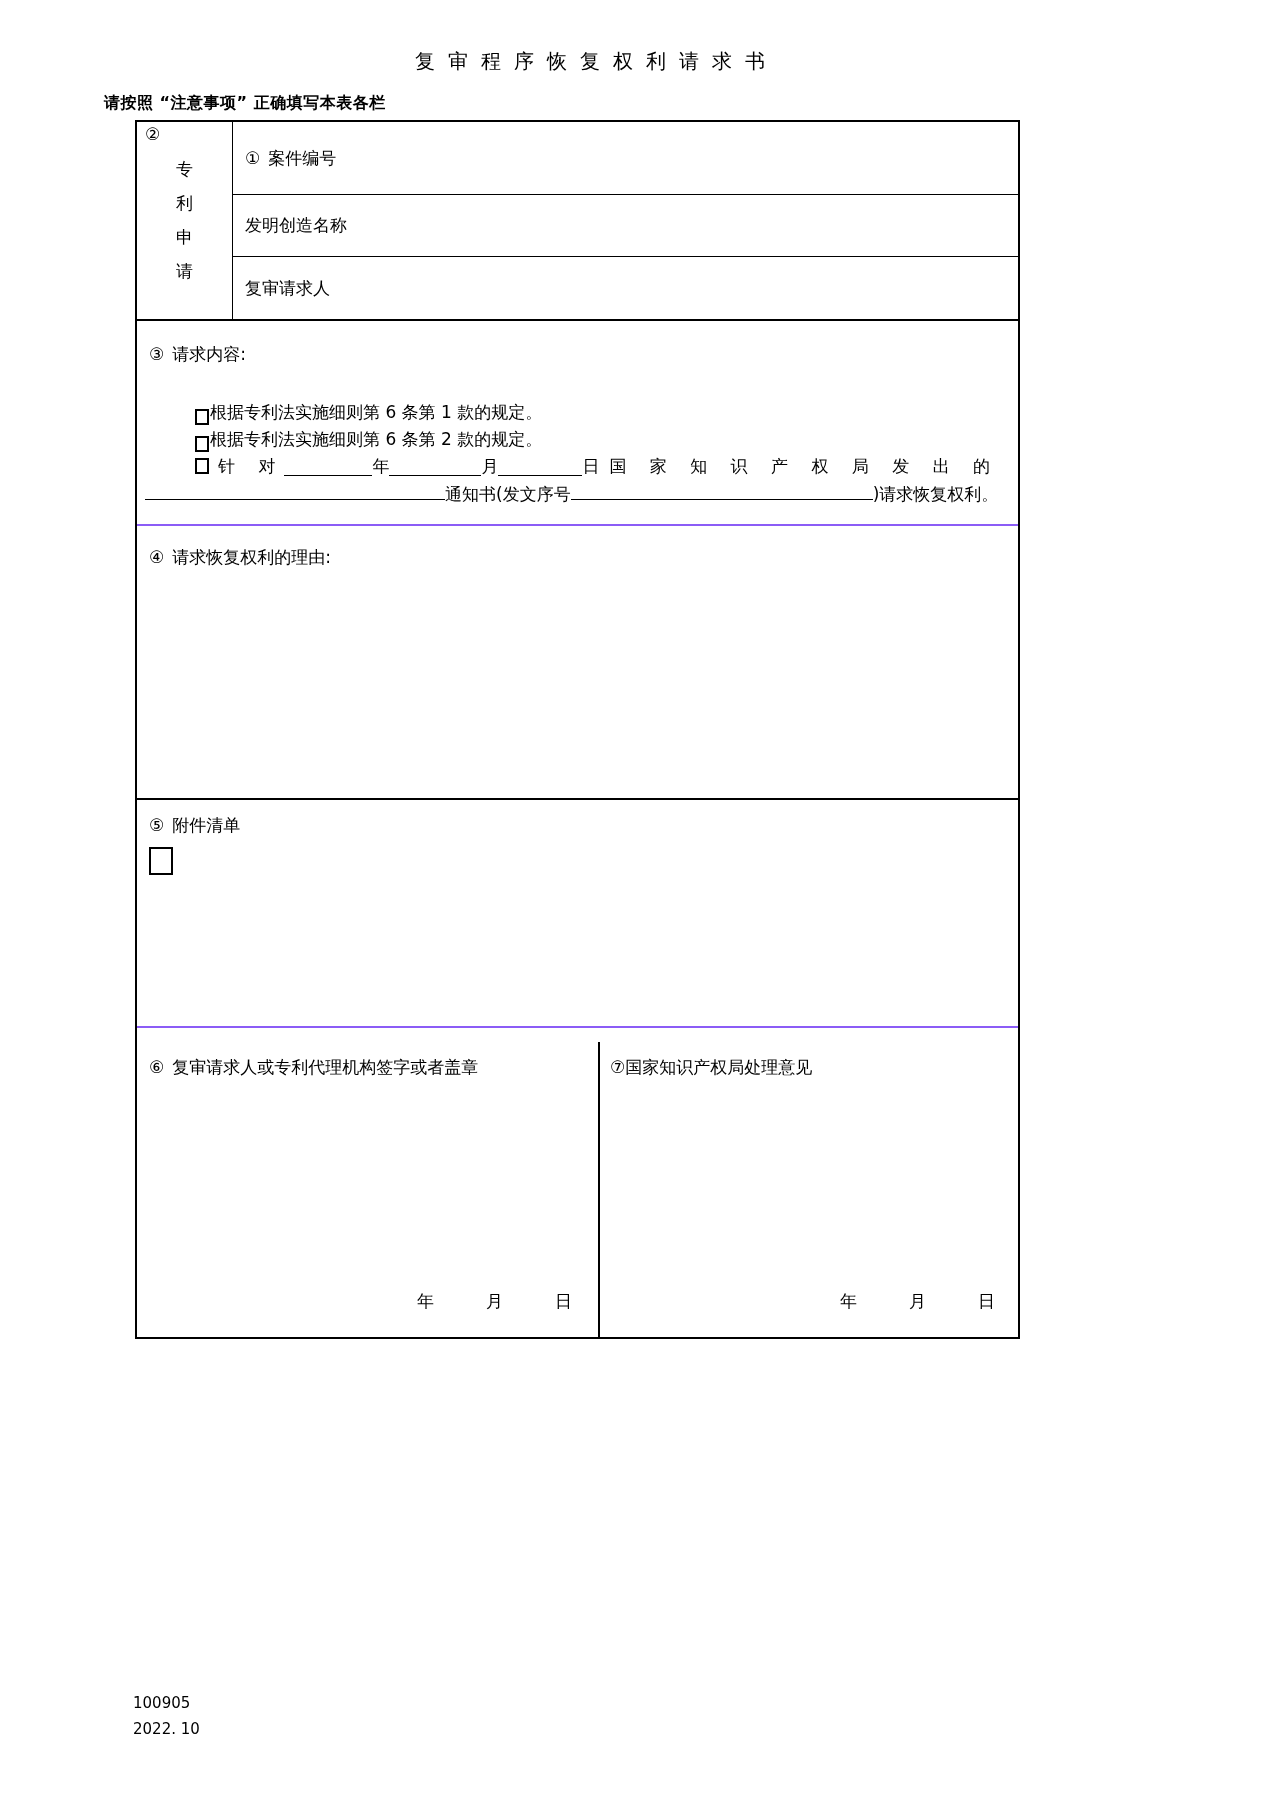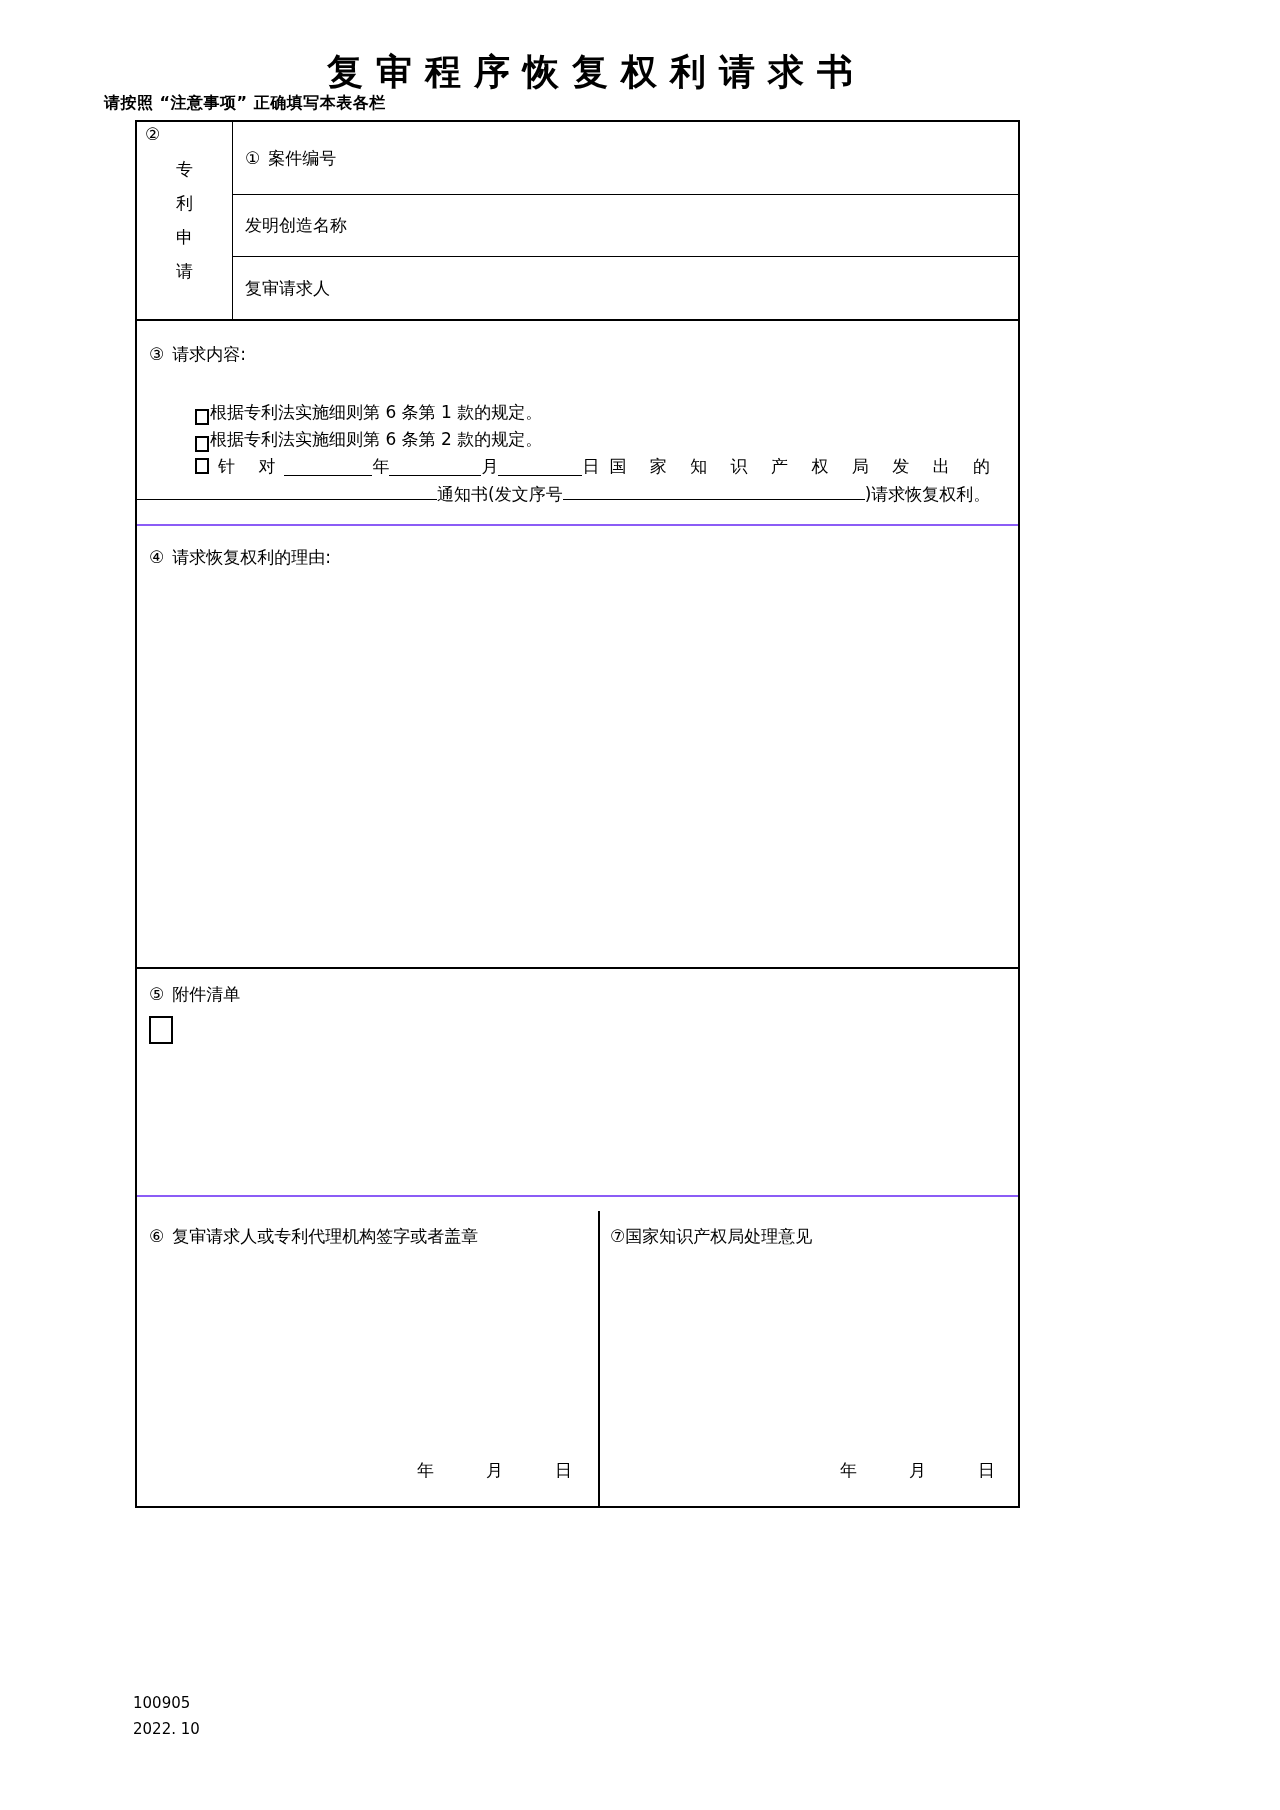--- a/index.html
+++ b/index.html
@@ -23,22 +23,22 @@
     height: 1810px;
   }
 
   
   .title {
     position: absolute;
     left: 0;
     top: 48px;
     width: 1180px;
     text-align: center;
-    font-size: 36px;
-    font-weight: bold;
+    font-size: 20px;
+    font-weight: normal;
     letter-spacing: 13px;
     text-indent: 13px;
     font-family: "DejaVu Sans", "Liberation Sans", sans-serif;
   }
   .subtitle {
     position: absolute;
     left: 104px;
     top: 93px;
     font-size: 16px;
     font-weight: bold;
@@ -175,39 +175,39 @@
   .blank {
     display: inline-block;
     border-bottom: 1.5px solid #000;
     height: 17px;
   }
   .b1 { width: 88px; }
   .b2 { width: 92px; }
   .b3 { width: 84px; }
   .line2 {
     margin-top: 2px;
-    padding-left: 0;
+    padding-left: 8px;
     padding-right: 10px;
     font-size: 17px;
     display: flex;
     align-items: baseline;
     white-space: nowrap;
   }
   .bl-long {
     border-bottom: 1.5px solid #000;
     height: 18px;
     flex: 0 0 auto;
   }
   .bl-a { width: 300px; }
   .bl-b { width: 302px; }
 
   
   .sec4 {
     border-bottom: 2px solid #000;
-    height: 443px;
+    height: 274px;
     padding: 20px 0 0 12px;
     box-sizing: border-box;
     font-size: 17px;
   }
 
   
   .sec5 {
     border-bottom: 2px solid #8b5cf6;
     height: 228px;
     padding: 14px 0 6px 12px;

